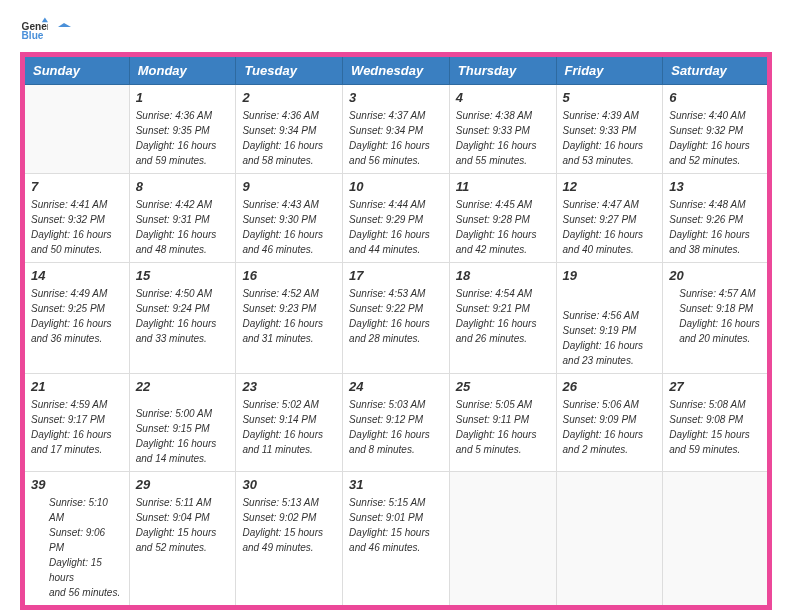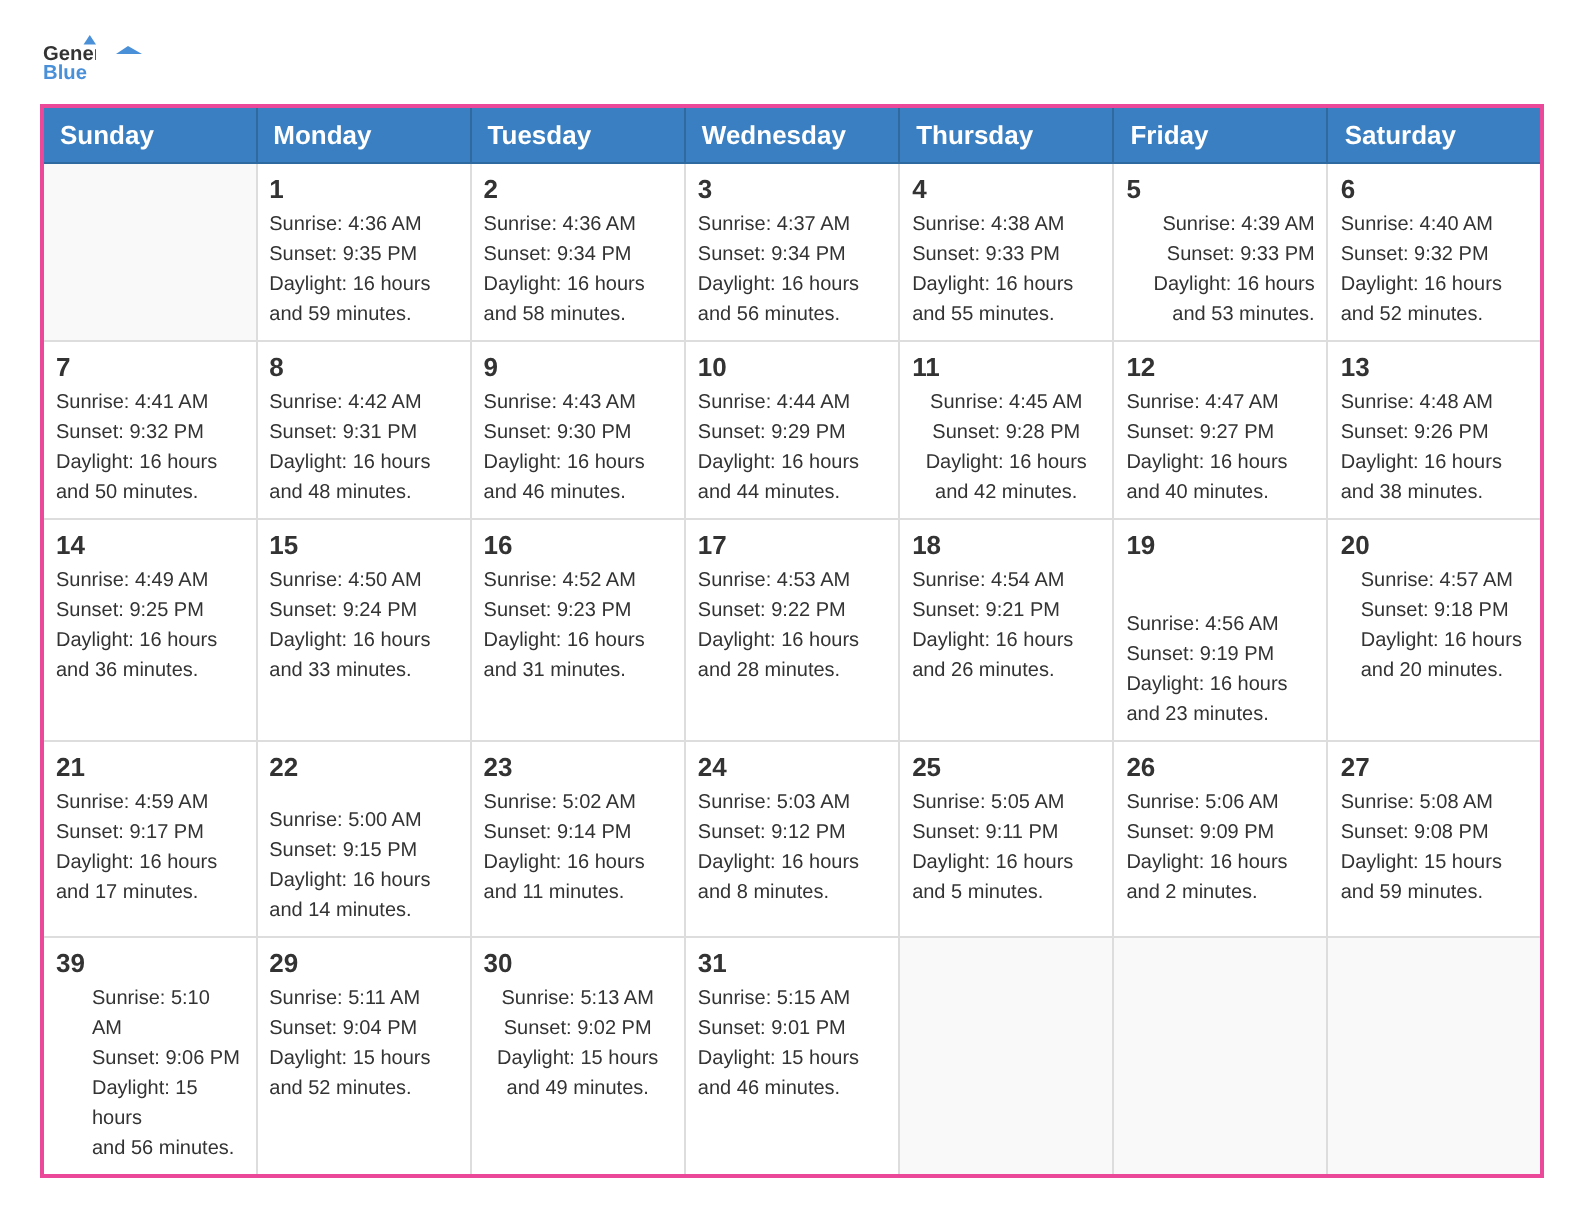--- a/index.html
+++ b/index.html
@@ -34,21 +34,22 @@
       color: #333;
       line-height: 1.1;
     }
     .subtitle {
       font-size: 18px;
       color: #555;
     }
     .calendar {
       width: 100%;
       border-collapse: collapse;
-      border: 2px solid #ec4899;
+      border: 5px solid #ec4899;
+      font-style: italic;
     }
     .calendar th {
       background-color: #3a7fc1;
       color: #fff;
       text-align: left;
       padding: 6px 8px;
       font-size: 13px;
       font-weight: bold;
       border: 1px solid #2e6aa0;
     }
@@ -141,21 +142,21 @@
         </td>
         <td>
           <span class="day-number">4</span>
           <div class="day-info" style="white-space: pre-line;">Sunrise: 4:38 AM
 Sunset: 9:33 PM
 Daylight: 16 hours
 and 55 minutes.</div>
         </td>
         <td>
           <span class="day-number">5</span>
-          <div class="day-info" style="white-space: pre-line; text-align: right;">Sunrise: 4:39 AM
+          <div class="day-info" style="white-space: pre-line;">Sunrise: 4:39 AM
 Sunset: 9:33 PM
 Daylight: 16 hours
 and 53 minutes.</div>
         </td>
         <td>
           <span class="day-number">6</span>
           <div class="day-info" style="white-space: pre-line;">Sunrise: 4:40 AM
 Sunset: 9:32 PM
 Daylight: 16 hours
 and 52 minutes.</div>
@@ -185,21 +186,21 @@
         </td>
         <td>
           <span class="day-number">10</span>
           <div class="day-info" style="white-space: pre-line;">Sunrise: 4:44 AM
 Sunset: 9:29 PM
 Daylight: 16 hours
 and 44 minutes.</div>
         </td>
         <td>
           <span class="day-number">11</span>
-          <div class="day-info" style="white-space: pre-line; text-align: center;">Sunrise: 4:45 AM
+          <div class="day-info" style="white-space: pre-line;">Sunrise: 4:45 AM
 Sunset: 9:28 PM
 Daylight: 16 hours
 and 42 minutes.</div>
         </td>
         <td>
           <span class="day-number">12</span>
           <div class="day-info" style="white-space: pre-line;">Sunrise: 4:47 AM
 Sunset: 9:27 PM
 Daylight: 16 hours
 and 40 minutes.</div>
@@ -324,21 +325,21 @@
         </td>
         <td>
           <span class="day-number">29</span>
           <div class="day-info" style="white-space: pre-line;">Sunrise: 5:11 AM
 Sunset: 9:04 PM
 Daylight: 15 hours
 and 52 minutes.</div>
         </td>
         <td>
           <span class="day-number">30</span>
-          <div class="day-info" style="white-space: pre-line; text-align: center;">Sunrise: 5:13 AM
+          <div class="day-info" style="white-space: pre-line;">Sunrise: 5:13 AM
 Sunset: 9:02 PM
 Daylight: 15 hours
 and 49 minutes.</div>
         </td>
         <td>
           <span class="day-number">31</span>
           <div class="day-info" style="white-space: pre-line;">Sunrise: 5:15 AM
 Sunset: 9:01 PM
 Daylight: 15 hours
 and 46 minutes.</div>

